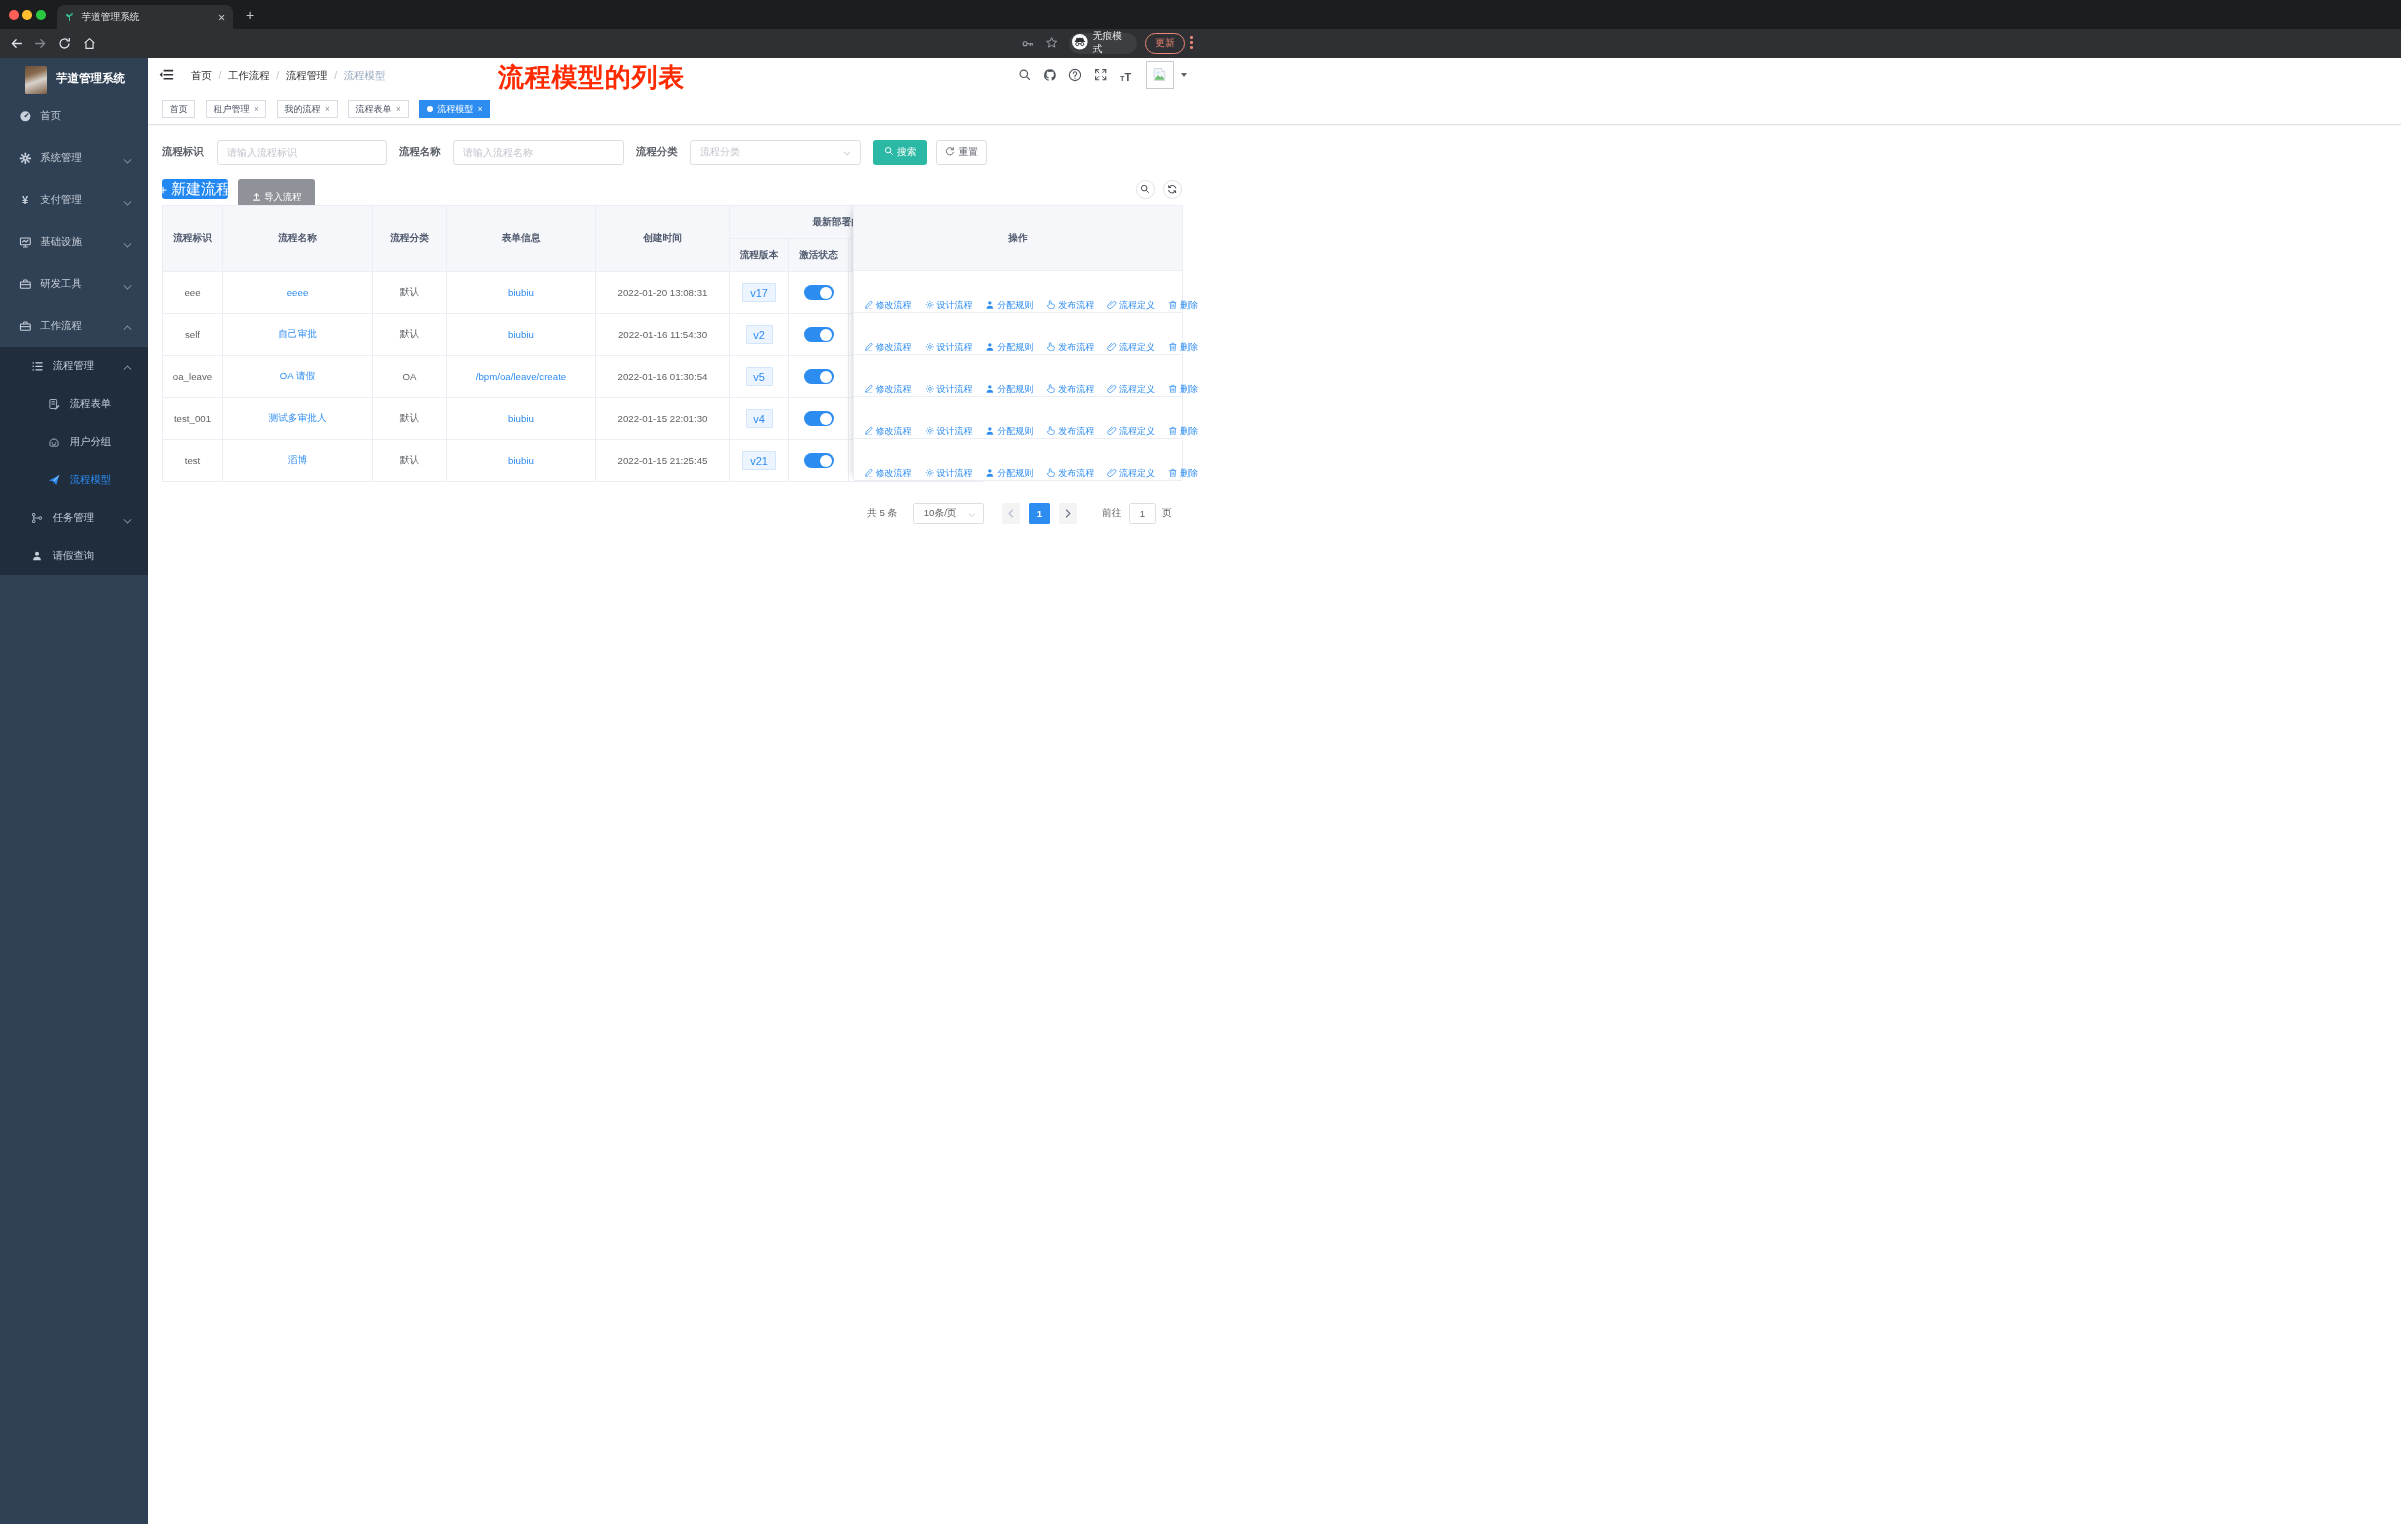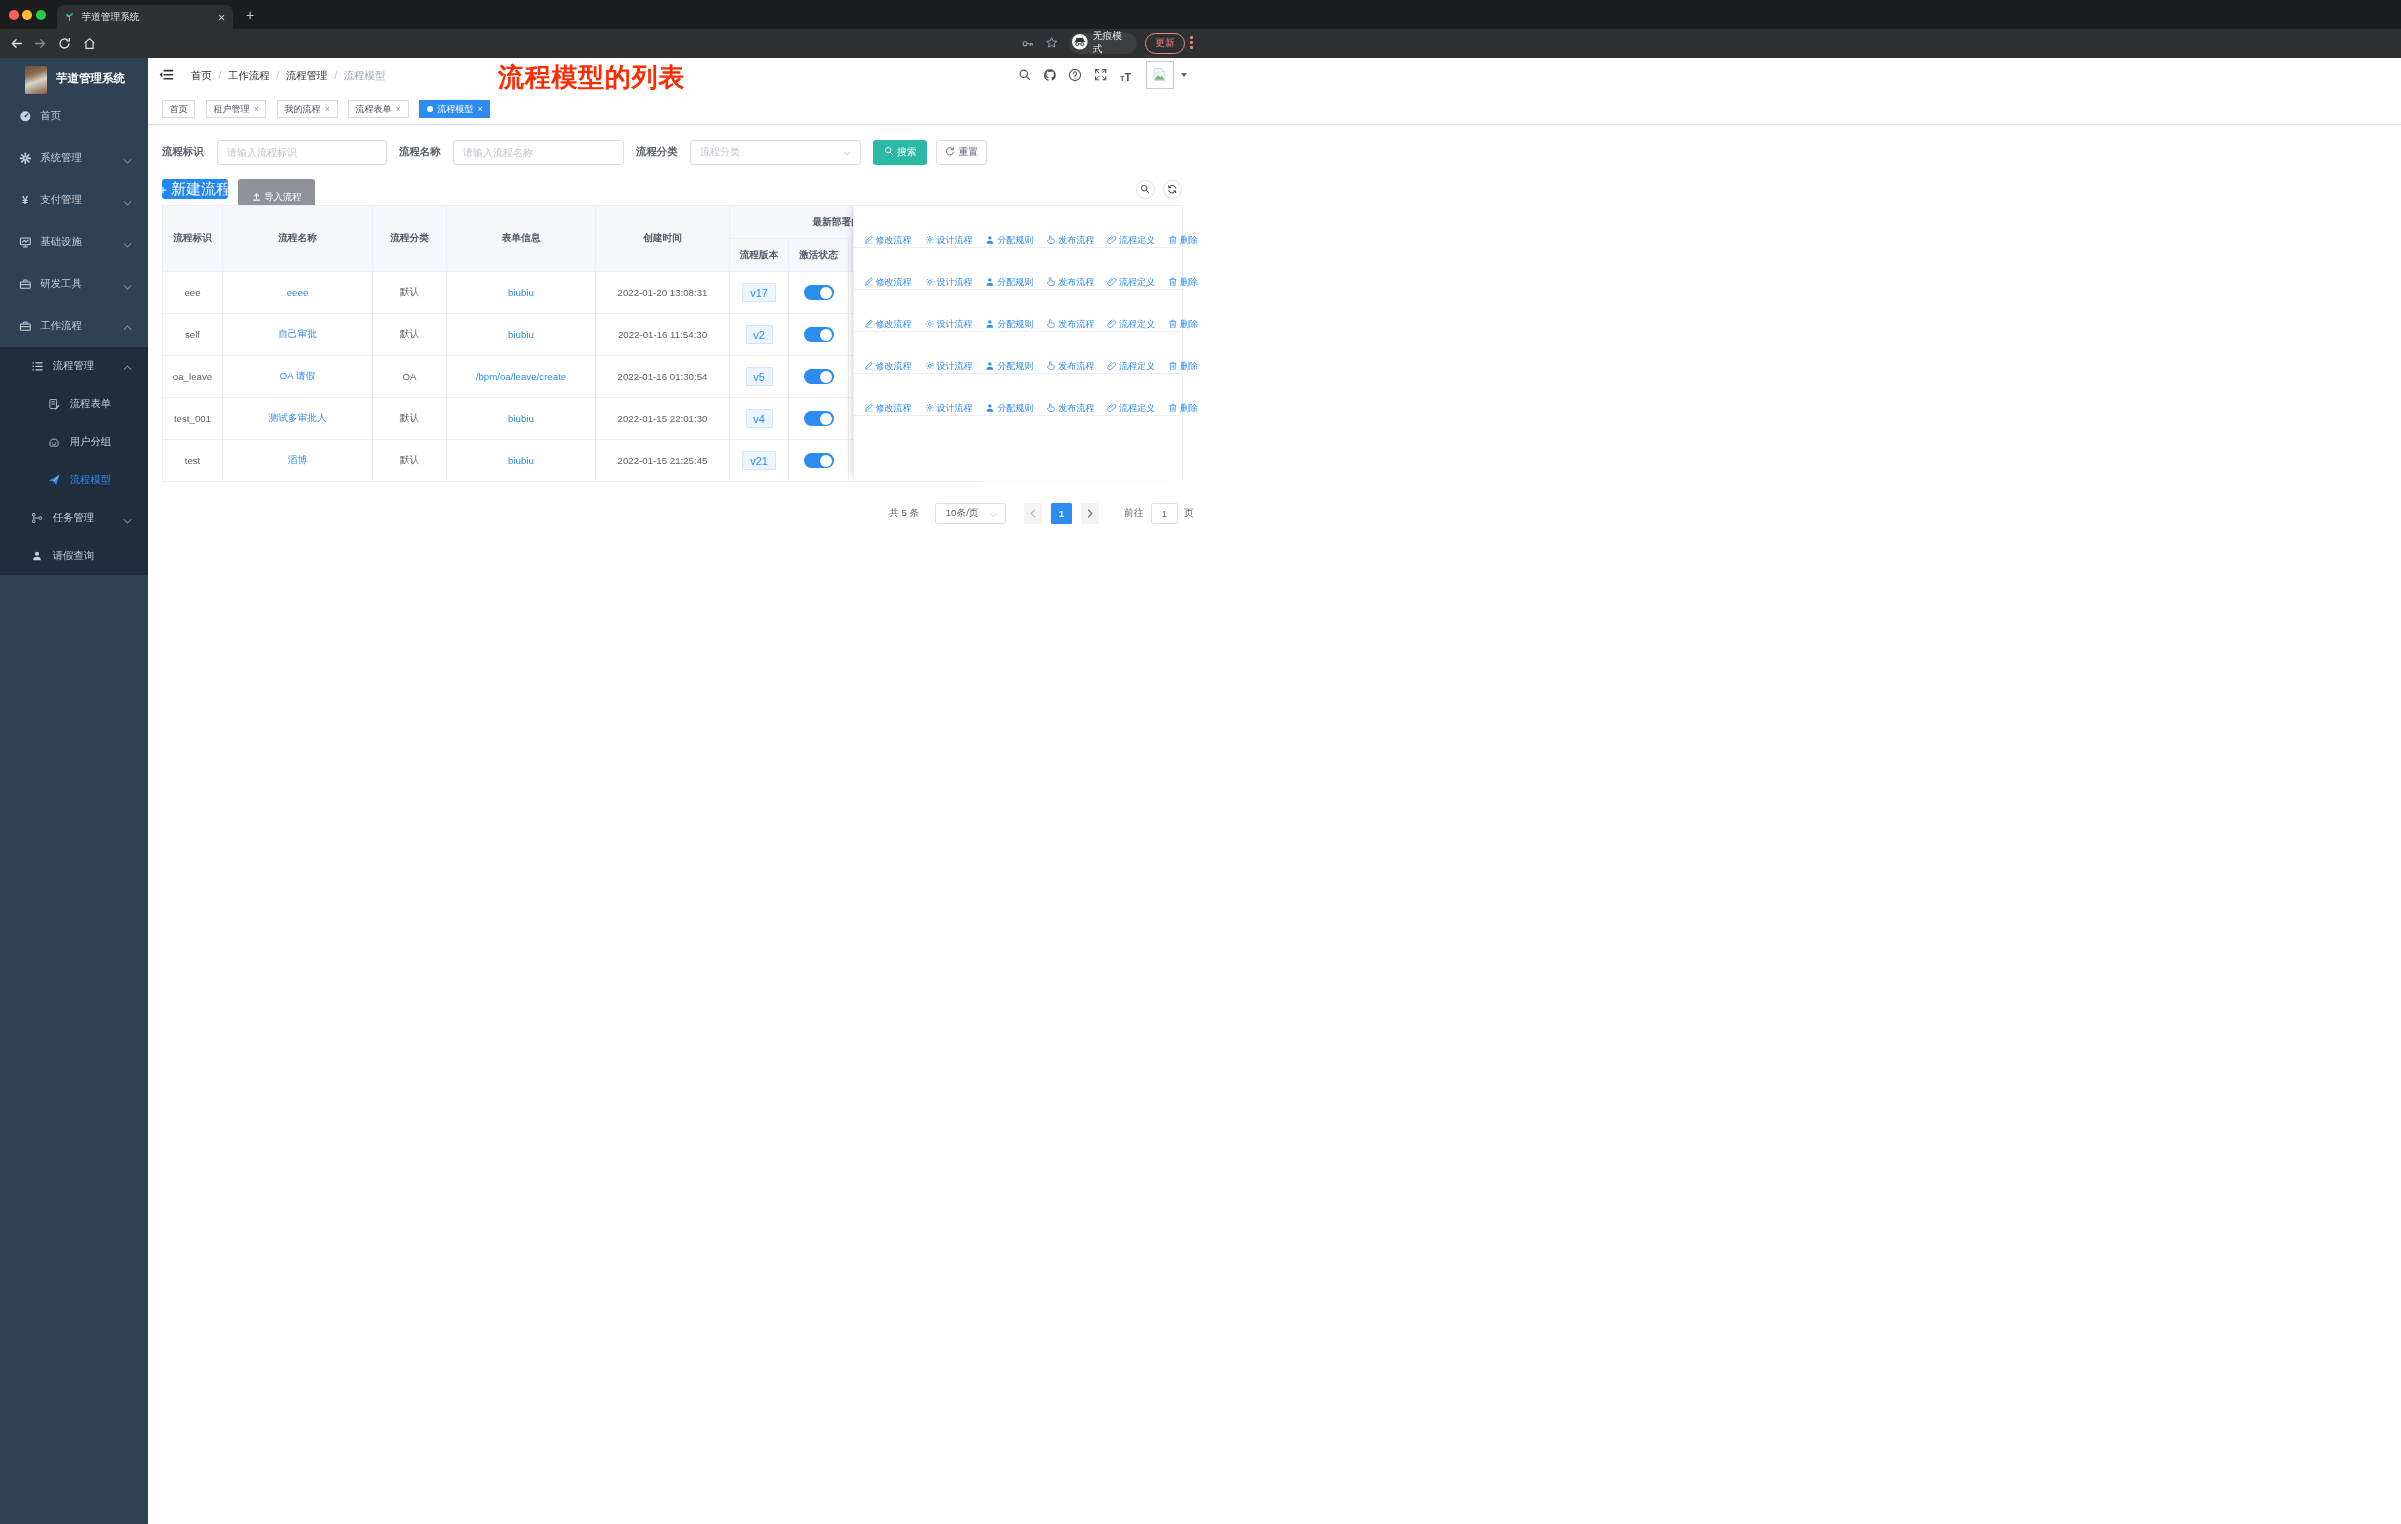--- a/index.html
+++ b/index.html
@@ -119,21 +119,21 @@
              box-shadow:-5.2px 0 6.7px -3.7px rgba(0,0,0,.18); border-right:0.7px solid #ebeef5;
              border-left:0.7px solid #ebeef5; border-top:0.7px solid #ebeef5; }
   #ops-head { height:65px; background:#f5f7fa; border-bottom:0.7px solid #ebeef5; display:flex;
               align-items:center; justify-content:center; color:#515a6e; font-size:9.7px; font-weight:bold; }
   .ops-row { height:42px; border-bottom:0.7px solid #ebeef5; display:flex; align-items:flex-end;
              padding:0 7.4px 0 9.7px; gap:13px; }
   .act { display:inline-flex; align-items:center; gap:2.2px; color:#2d8cf0; font-size:9px;
          cursor:pointer; white-space:nowrap; text-decoration:none; }
 
   
-  #pager { position:absolute; left:158px; right:18.6px; top:503px; height:21px; }
+  #pager { position:absolute; left:136px; right:18.6px; top:503px; height:21px; }
   .pg { position:absolute; top:0; height:21px; display:flex; align-items:center; font-size:9.7px; color:#606266; }
   #pg-size { left:777px; width:71px; border:0.7px solid #dcdfe6; border-radius:2.2px; padding:0 7.4px 0 9.7px;
              justify-content:space-between; cursor:pointer; }
   #pg-prev { left:866px; width:18px; background:#f4f4f5; border-radius:1.5px; justify-content:center; cursor:pointer; }
   #pg-cur  { left:893px; width:21px; background:#2d8cf0; border-radius:1.5px; color:#fff; font-weight:bold;
              justify-content:center; cursor:pointer; }
   #pg-next { left:923px; width:18px; background:#f4f4f5; border-radius:1.5px; justify-content:center; cursor:pointer; }
   #pg-total { left:731px; }
   #pg-goto-label { left:966px; }
   #pg-goto { left:993px; width:27px; border:0.7px solid #dcdfe6; border-radius:2.2px; text-align:center;
@@ -566,20 +566,21 @@
           <td>默认</td>
           <td><span class="cell-link">biubiu</span></td>
           <td>2022-01-15 21:25:45</td>
           <td><span class="ver-tag">v21</span></td>
           <td><span class="toggle"><span class="knob"></span></span></td>
           <td></td>
         </tr>
       </tbody>
   </table>
   <div id="ops-col">
+    <div id="ops-head">操作</div>
     <div id="ops-body">
         <div class="ops-row">
           <a class="act">
             <span><svg width="9.7" height="9.7" viewBox="0 0 14 14" fill="none" stroke="#2d8cf0" stroke-width="1.1">
                 <path d="M3 9.6 L2.3 11.7 L4.4 11 L11.4 4 a1.45 1.45 0 0 0 -2 -2 L2.9 8.5 Z"></path>
                 <line x1="2.5" y1="13.2" x2="12" y2="13.2"></line>
               </svg></span>
             <span>修改流程</span>
           </a>
           <a class="act">

